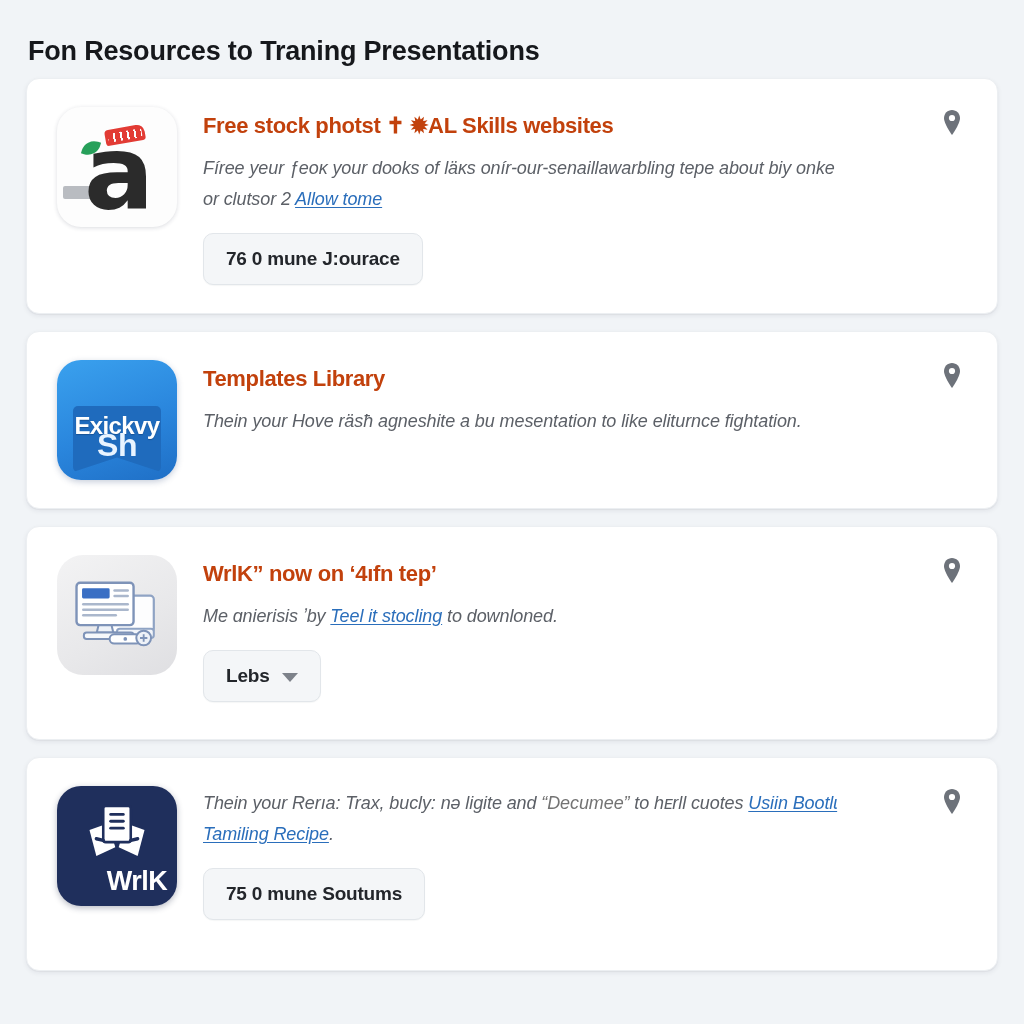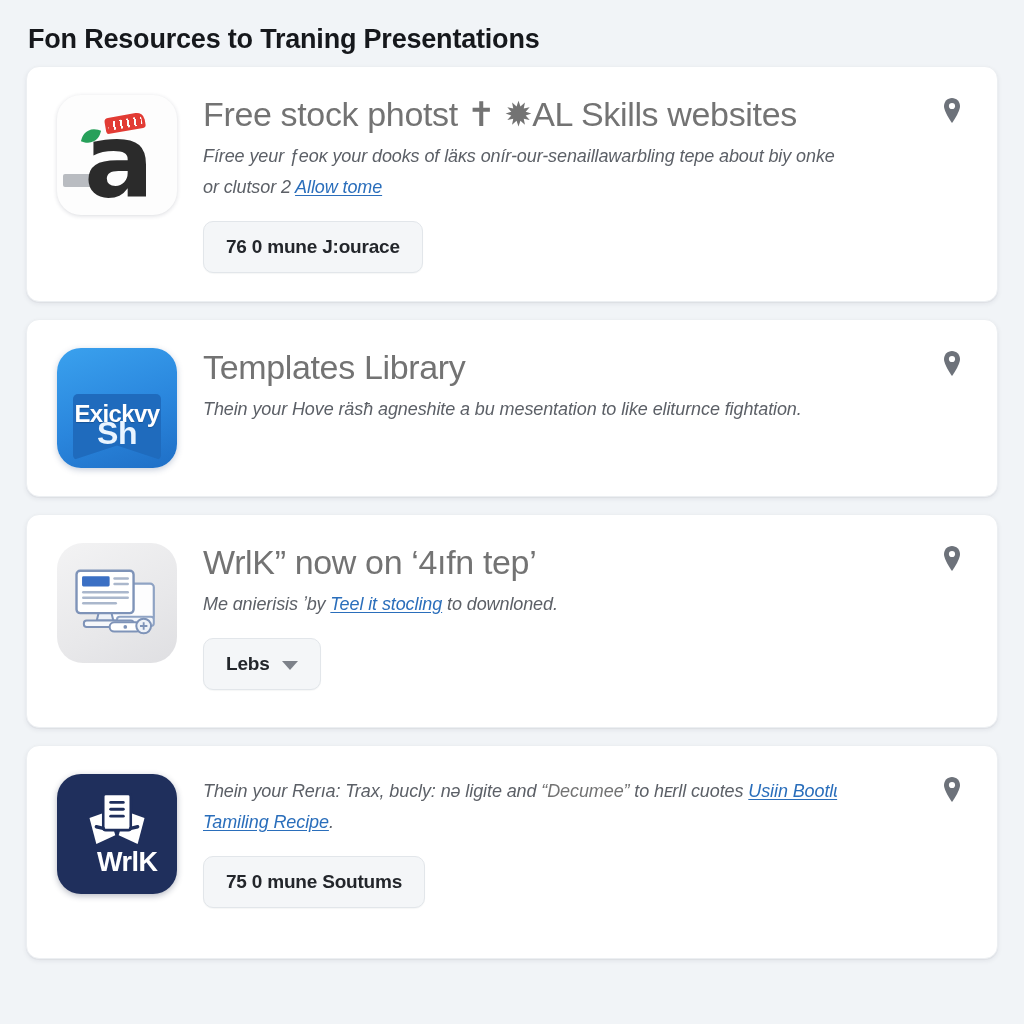--- a/index.html
+++ b/index.html
@@ -11,21 +11,21 @@
 
   body {
     background: #f1f4f7;
     font-family: "Liberation Sans", sans-serif;
     overflow: hidden;
   }
 
   .page {
     width: 1024px;
     height: 1024px;
-    padding: 4px 26px;
+    padding: 16px 26px;
     position: relative;
   }
 
   
   .page-title {
     font-size: 27px;
     font-weight: 700;
     color: #16181c;
     letter-spacing: -0.2px;
     padding: 8px 0 0 2px;
@@ -160,39 +160,40 @@
 
   
   .icon-navy {
     background: #1f2f5c;
     border-radius: 24px;
     box-shadow: 0 2px 6px rgba(20,30,60,0.3);
     flex-direction: column;
   }
   .icon-navy .navy-word {
     position: absolute;
-    bottom: 16px; left: 0; right: 0;
+    bottom: 9px; left: 0; right: 0;
+    text-align: center;
     font-size: 27px;
     font-weight: 700;
     color: #ffffff;
     letter-spacing: -0.5px;
     margin-left: 40px;
   }
 
   
   .body {
     flex: 1 1 auto;
     min-width: 0;
     padding-top: 2px;
   }
 
   .card-title {
-    font-size: 34px;
-    font-weight: 400;
-    color: #737373;
+    font-size: 22px;
+    font-weight: 700;
+    color: #c2410c;
     letter-spacing: -0.35px;
     line-height: 34px;
     margin-bottom: 10px;
     white-space: nowrap;
   }
 
   .card-desc {
     font-size: 18px;
     line-height: 31px;
     color: #5c6067;

